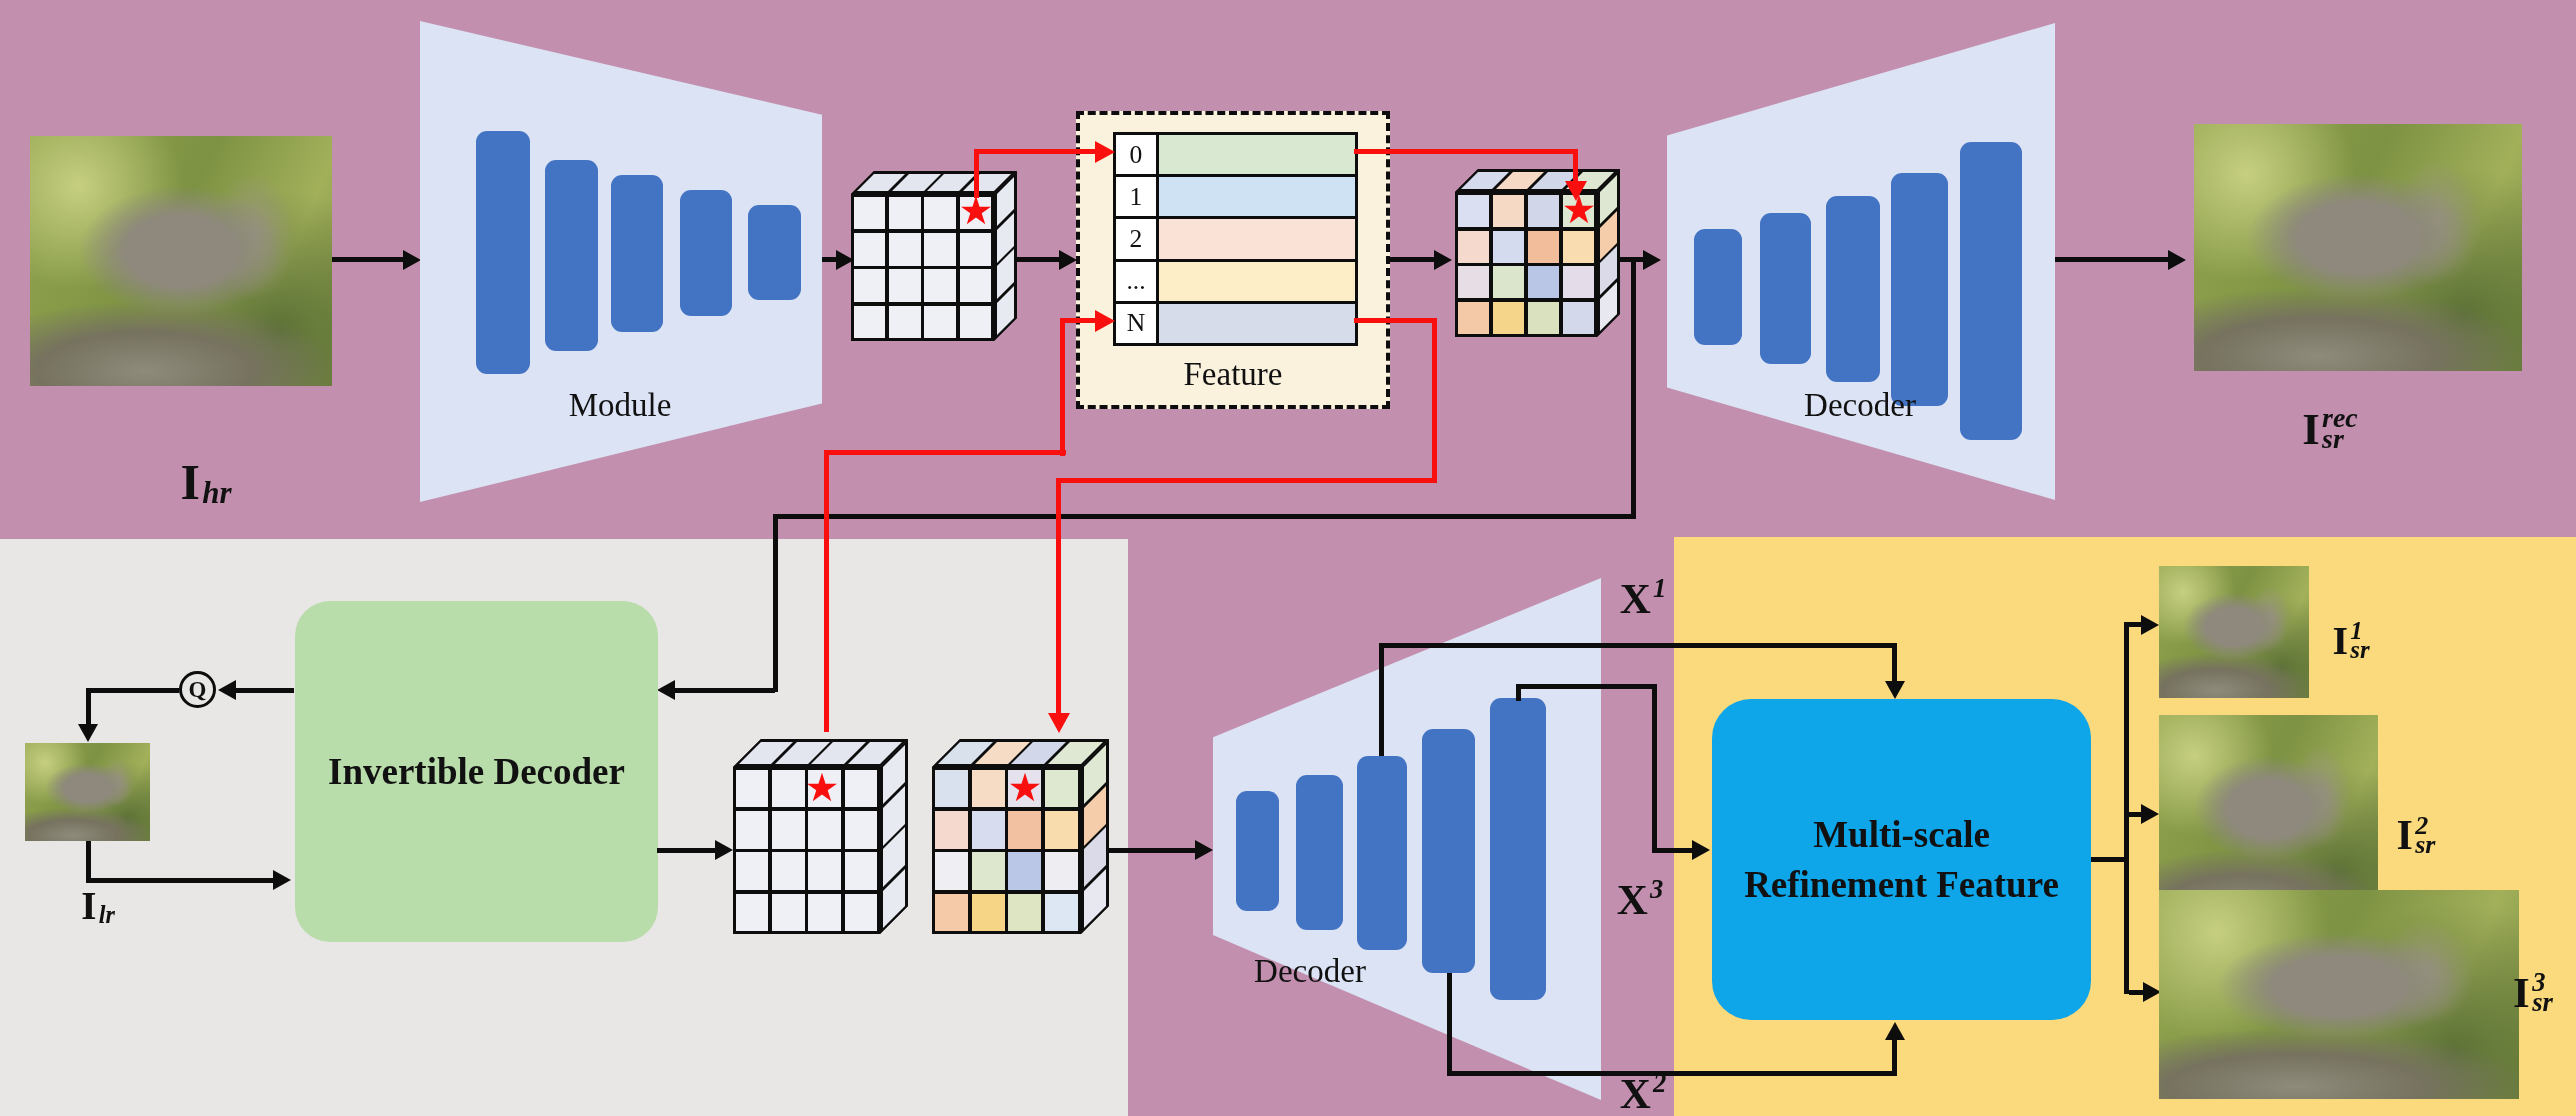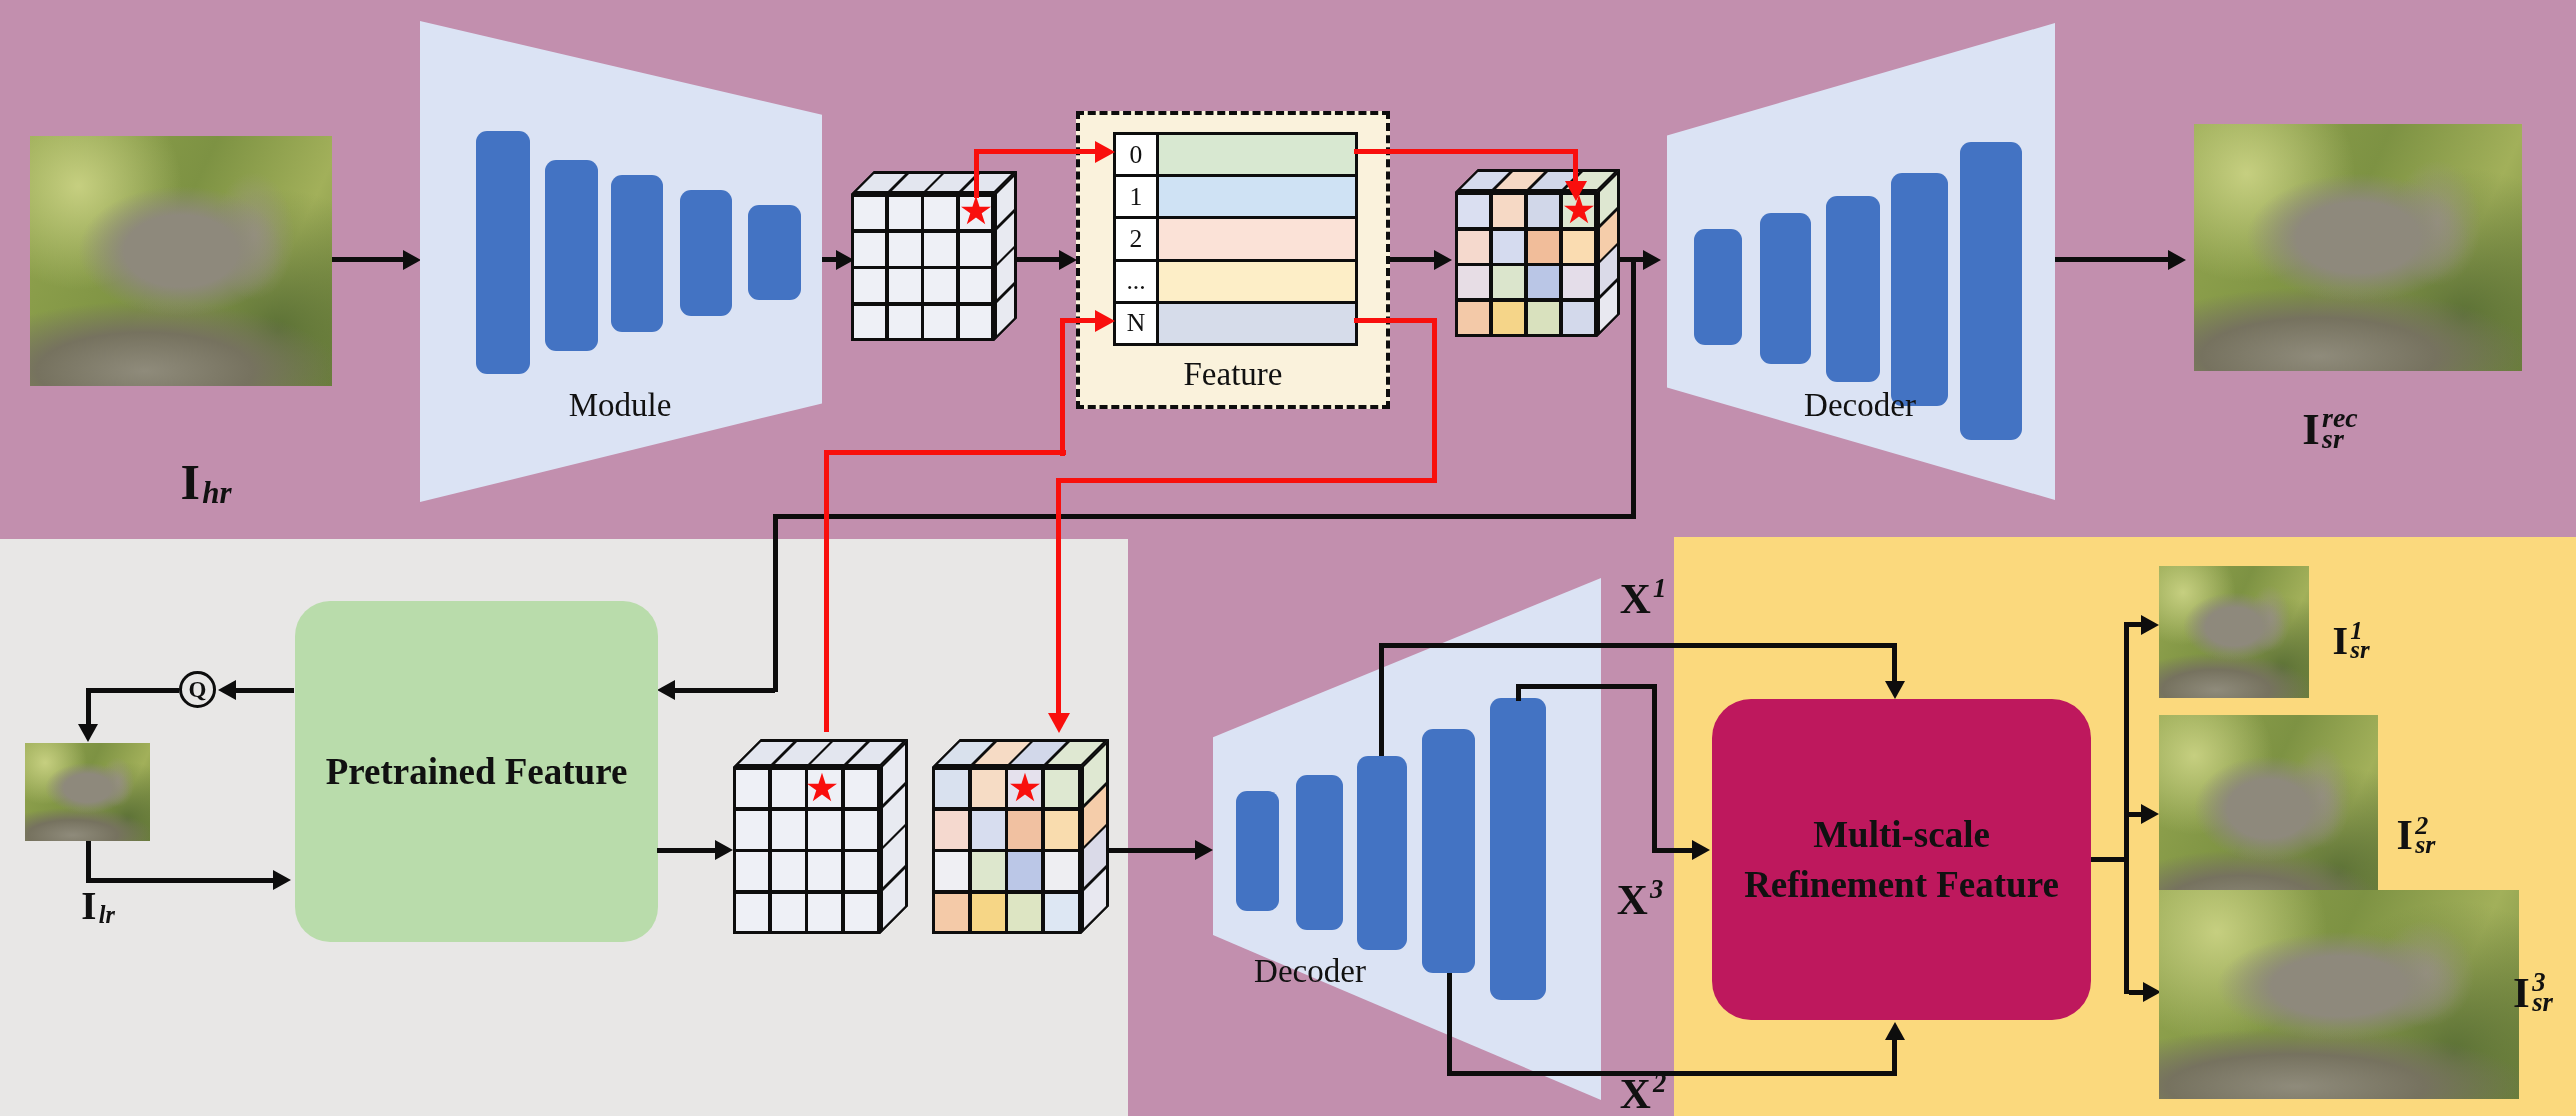--- a/index.html
+++ b/index.html
@@ -238,21 +238,21 @@
   <div class="ln rd" style="left:1060px;top:318px;width:39px;height:5.4px;"></div>
   <div class="tri rr" style="left:1095px;top:310px;"></div>
 
   <div class="ln rd" style="left:1354px;top:318px;width:83px;height:5.4px;"></div>
   <div class="ln rd" style="left:1432px;top:318px;width:5.4px;height:165px;"></div>
   <div class="ln rd" style="left:1056px;top:478px;width:381px;height:5.4px;"></div>
   <div class="ln rd" style="left:1056px;top:478px;width:5.4px;height:237px;"></div>
   <div class="tri rd2" style="left:1048px;top:713px;"></div>
 
   <div class="module" style="left:295px;top:601px;width:363px;height:341px;background:#b9dcab;border-radius:35px;font-size:37px;">
-    <div class="l1">Pretrained Feature</div>
+    <div class="l1">Invertible Decoder</div>
   </div>
 
   <div class="qcirc">Q</div>
   <div class="ln bk" style="left:236px;top:688px;width:58px;height:4.7px;"></div>
   <div class="tri l" style="left:218px;top:680px;"></div>
 
   <div class="ln bk" style="left:86px;top:688px;width:93px;height:4.7px;"></div>
   <div class="ln bk" style="left:86px;top:688px;width:4.7px;height:39px;"></div>
   <div class="tri d" style="left:78px;top:724px;"></div>
 
@@ -381,21 +381,21 @@
   <div class="ln bk" style="left:1892px;top:1040px;width:4.7px;height:35px;"></div>
   <div class="tri u" style="left:1885px;top:1022px;"></div>
   <div class="iol" style="left:1643px;top:1093px;font-size:43px;">
     <span class="m">X</span>
     <span class="st">
         <span class="sp">2</span>
         <span class="sb"></span>
       </span>
   </div>
 
-  <div class="module" style="left:1712px;top:699px;width:379px;height:321px;background:#be185d;border-radius:39px;font-size:37px;">
+  <div class="module" style="left:1712px;top:699px;width:379px;height:321px;background:#0ea5e9;border-radius:39px;font-size:37px;">
     <div class="l1">Multi-scale</div>
     <div class="l2">Refinement Feature</div>
   </div>
 
   <div class="ln bk" style="left:2091px;top:857px;width:37px;height:4.7px;"></div>
   <div class="ln bk" style="left:2124px;top:622px;width:4.7px;height:372px;"></div>
   <div class="ln bk" style="left:2129px;top:622px;width:14px;height:4.7px;"></div>
   <div class="tri r" style="left:2141px;top:615px;"></div>
   <div class="ln bk" style="left:2129px;top:812px;width:14px;height:4.7px;"></div>
   <div class="tri r" style="left:2141px;top:804px;"></div>

